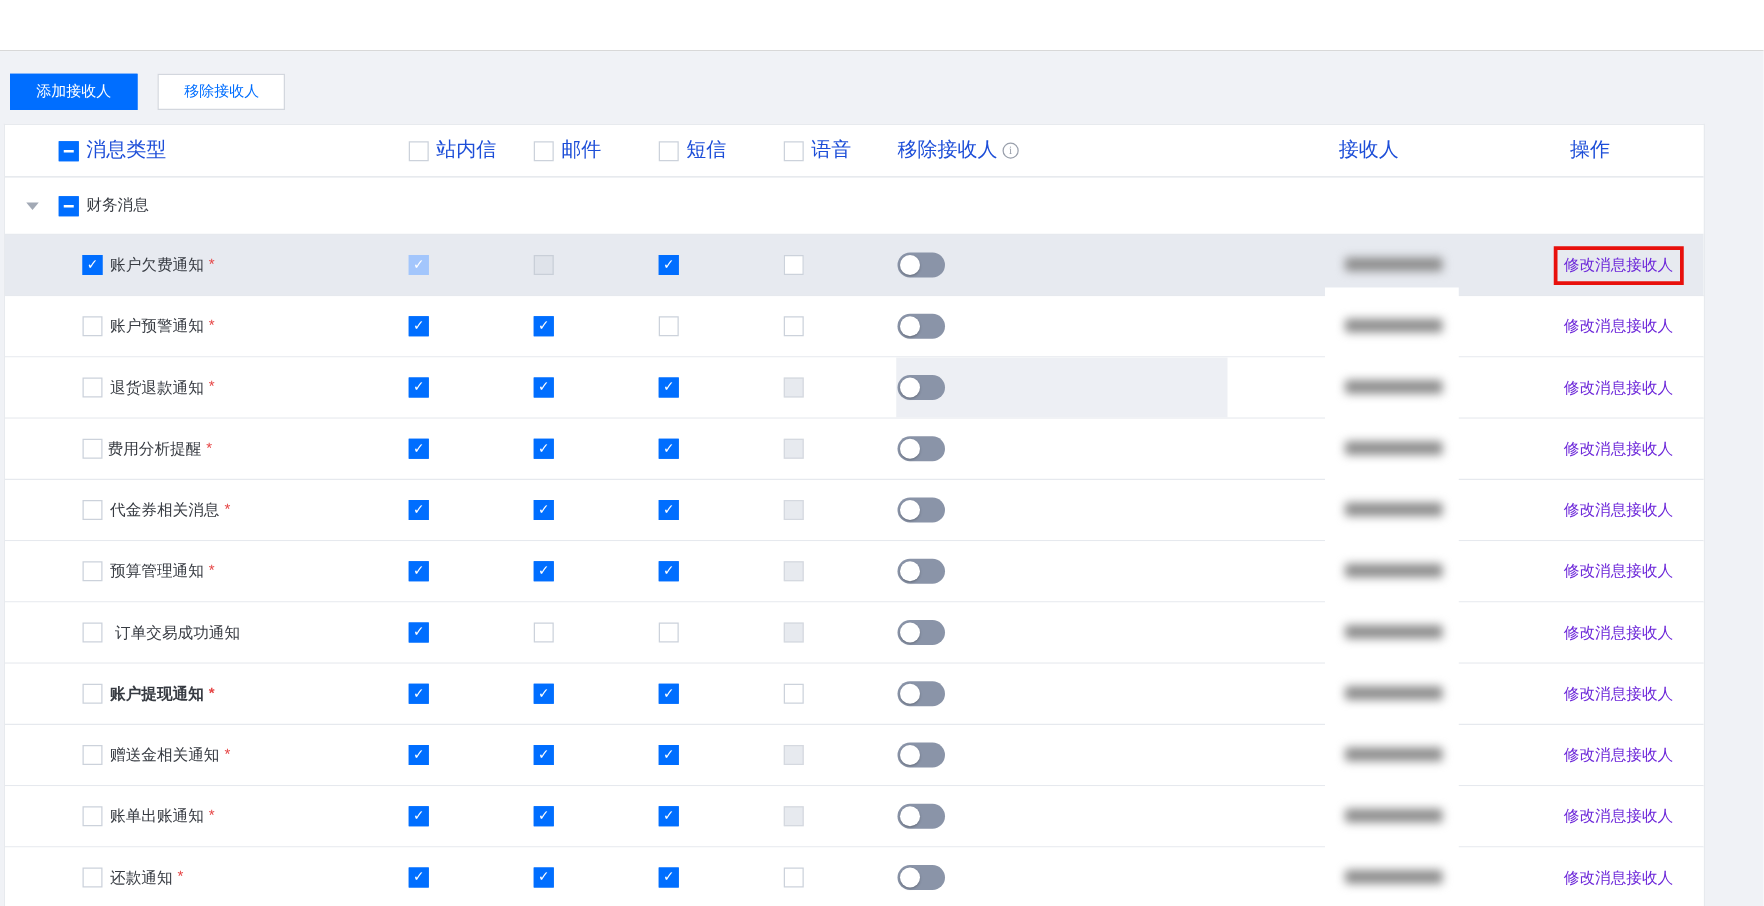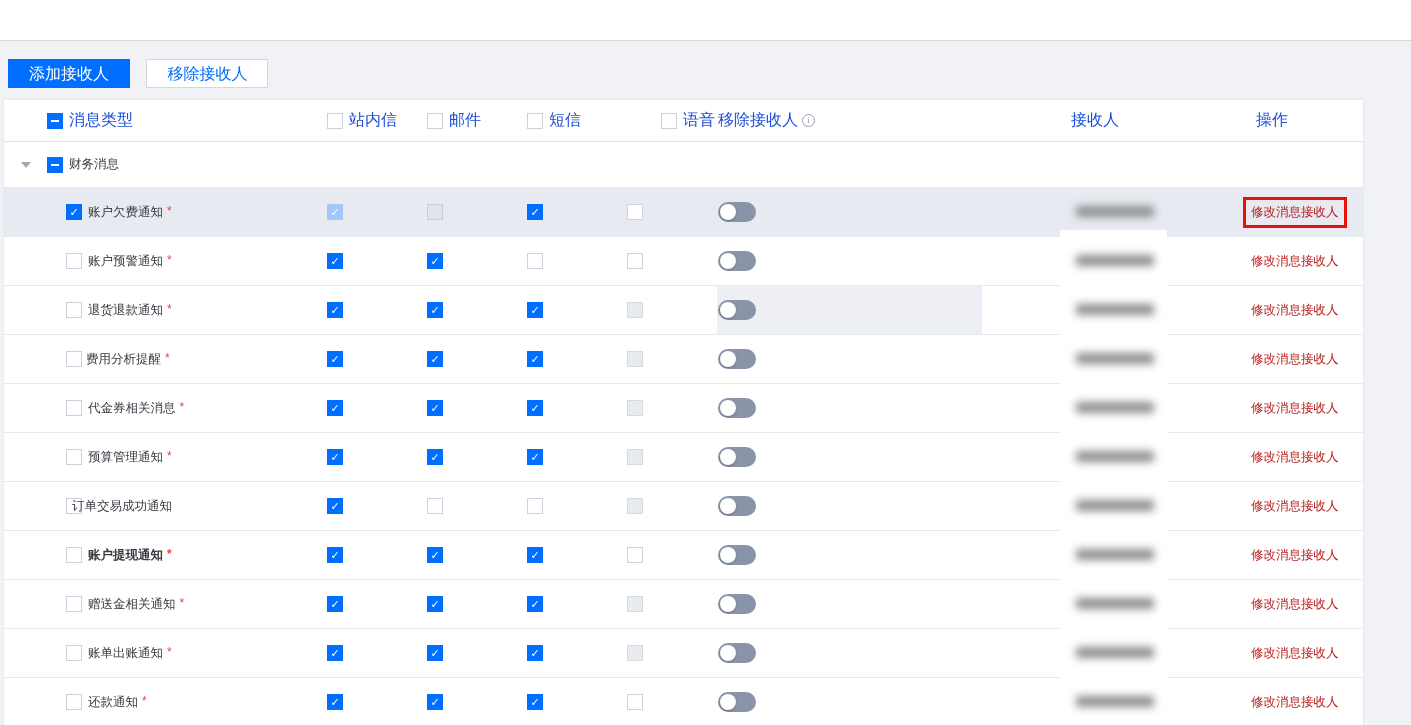--- a/index.html
+++ b/index.html
@@ -4,21 +4,21 @@
 <style>
   * { margin:0; padding:0; box-sizing:border-box; }
   html,body { width:1411px; height:725px; overflow:hidden;
     font-family:"Liberation Sans","DejaVu Sans",sans-serif; background:#fff; }
   .page { position:relative; width:1411px; height:725px; background:#fff; }
   .top-divider { position:absolute; top:40px; left:0; width:1411px; height:1px; background:#d8d8d8; }
   .content-bg { position:absolute; top:41px; left:0; width:1411px; height:684px; background:#f0f2f6; }
 
   
   .toolbar { position:absolute; top:59px; left:8px; height:29px; }
-  .btn { display:inline-block; height:29px; padding:0 20px; font-size:16px; line-height:27px;
+  .btn { display:inline-block; height:29px; padding:0 20px; font-size:12px; line-height:27px;
     cursor:pointer; border:1px solid transparent; vertical-align:top; }
   .btn.primary { background:#006eff; color:#fff; border-color:#006eff; }
   .btn.secondary { background:#fff; color:#006eff; border-color:#d3d7de; margin-left:12px; }
 
   
   .table { position:absolute; top:99px; left:3px; width:1361px; height:626px;
     background:#fff; border:1px solid #e7eaee; border-bottom:none; overflow:hidden; }
   .thead { position:relative; height:42px; border-bottom:1px solid #e0e3e9; }
   .group-row { position:relative; height:46px; border-bottom:1px solid #e6e9ee; }
   .row { position:relative; height:49px; border-bottom:1px solid #e6e9ee; background:#fff; }
@@ -60,21 +60,21 @@
 
   .hover-rect { position:absolute; left:713px; top:0; width:265px; height:100%; background:#edeff4; z-index:0; }
 
   
   .blur-strip { position:absolute; left:1056px; top:130px; width:107px; height:496px; background:#fff; z-index:2; }
   .blob { position:absolute; left:1072px; top:50%; margin-top:-6px; width:78px; height:11px;
     background:#8d8d8d; border-radius:2px; filter:blur(4px); z-index:3; }
 
   
   .act-link { position:absolute; left:1247px; top:0; height:100%; display:flex; align-items:center;
-    font-size:12.5px; color:#b91c1c; cursor:pointer; white-space:nowrap; z-index:1; }
+    font-size:12.5px; color:#6d28d9; cursor:pointer; white-space:nowrap; z-index:1; }
   .redbox { position:absolute; left:1239px; top:9px; height:31px; padding:0 5px; border:3px solid #e8100c;
     display:flex; align-items:center; z-index:4; background:transparent; }
   .redbox .act-link { position:static; height:auto; }
 
   
   .hd-type-label { position:absolute; left:65px; top:0; height:100%; display:flex; align-items:center; }
   .hd-col-label { margin-left:6px; }
 </style>
 </head>
 <body>
@@ -103,21 +103,21 @@
         <span class="hd-text hd-col-label">站内信</span>
       </div>
       <div class="cell" style="left:423px">
         <span class="cb inline-cb"></span>
         <span class="hd-text hd-col-label">邮件</span>
       </div>
       <div class="cell" style="left:523px">
         <span class="cb inline-cb"></span>
         <span class="hd-text hd-col-label">短信</span>
       </div>
-      <div class="cell" style="left:657px">
+      <div class="cell" style="left:623px">
         <span class="cb inline-cb"></span>
         <span class="hd-text hd-col-label">语音</span>
       </div>
 
       <div class="cell" style="left:714px">
         <span class="hd-text">移除接收人</span>
         <span class="info">i</span>
       </div>
       <div class="cell" style="left:1067px">
         <span class="hd-text">接收人</span>
@@ -254,21 +254,21 @@
           <span class="cb on" style="left: 523px;">
             <span class="tick">✓</span>
           </span>
           <span class="cb dis" style="left: 623px;"></span>
           <span class="toggle"></span>
           <span class="blob"></span>
           <span class="act-link">修改消息接收人</span>
         </div>
         <div class="row">
           <span class="cb" style="left: 62px;"></span>
-          <div class="cell" style="left: 68px;">
+          <div class="cell" style="left: 88px;">
             <span class="body-text">订单交易成功通知</span>
           </div>
           <span class="cb on" style="left: 323px;">
             <span class="tick">✓</span>
           </span>
           <span class="cb" style="left: 423px;"></span>
           <span class="cb" style="left: 523px;"></span>
           <span class="cb dis" style="left: 623px;"></span>
           <span class="toggle"></span>
           <span class="blob"></span>

